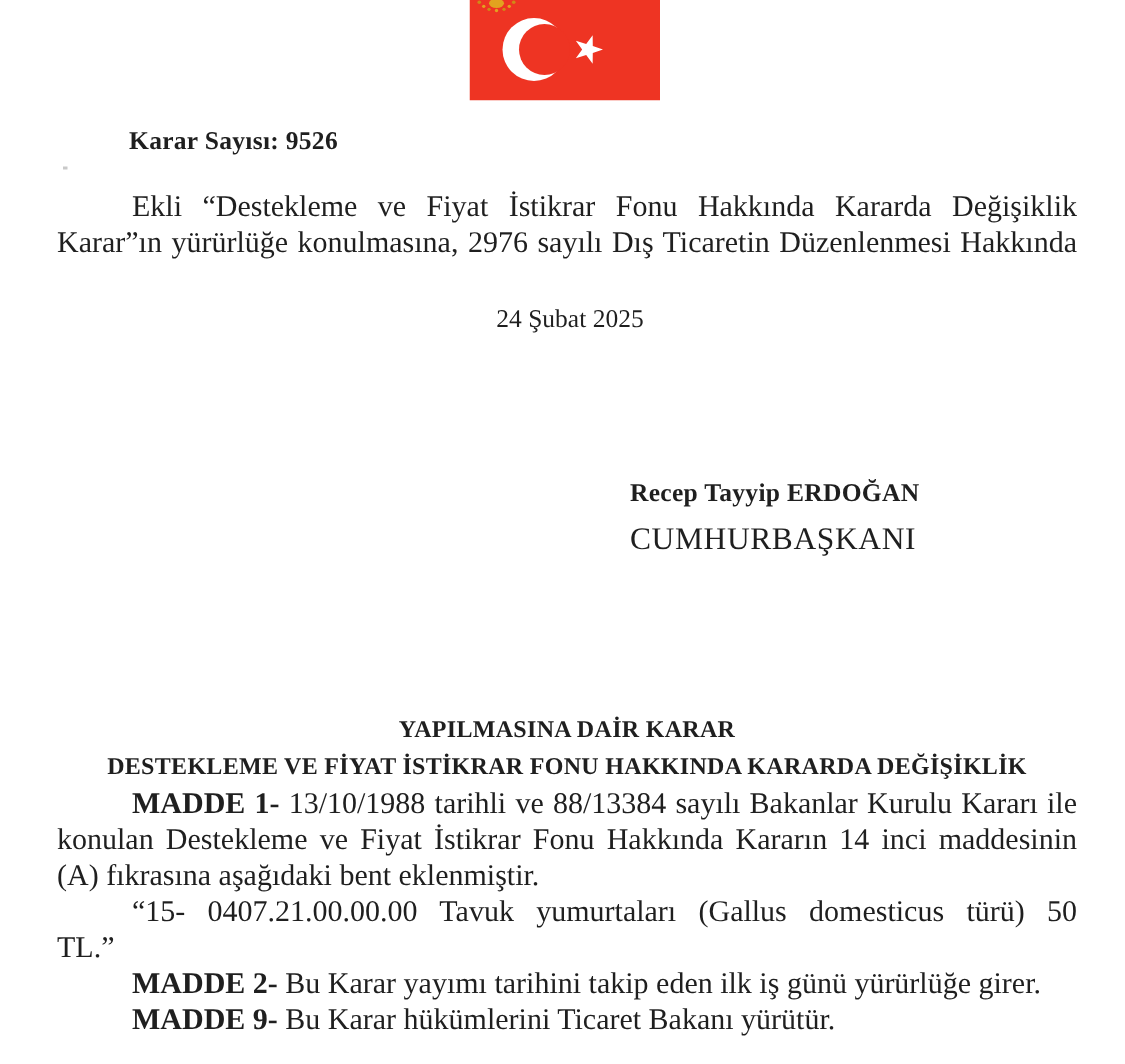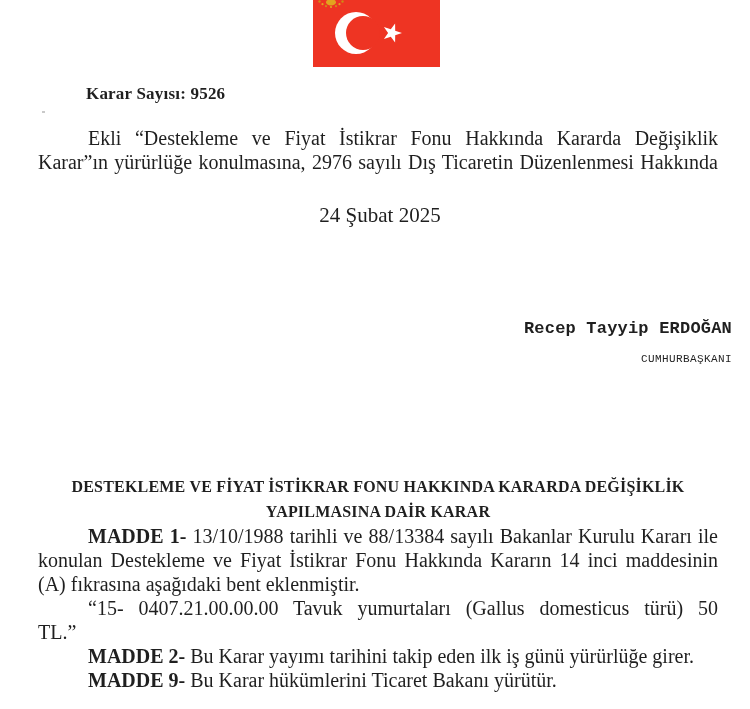--- a/index.html
+++ b/index.html
@@ -29,27 +29,27 @@
   .intro{top:126px;}
   .bodytext{top:524px;}
 
   .jline{text-align:justify;text-align-last:justify;white-space:normal;overflow:hidden;height:24px;}
   .lline{text-align:left;height:24px;}
   .indent{text-indent:50px;}
   .b{font-weight:bold;}
 
   .date{
     position:absolute;left:0;top:203px;width:750px;
-    text-align:center;font-size:21px;
+    text-align:center;font-size:17px;
     padding-left:10px;box-sizing:border-box;
   }
 
-  .sig{position:absolute;left:420px;top:318px;width:312px;text-align:right;font-family:Liberation Mono, monospace;}
+  .sig{position:absolute;left:420px;top:318px;width:312px;text-align:left;}
   .sig-name{font-weight:bold;font-size:17px;line-height:22px;letter-spacing:.2px;}
-  .sig-title{font-size:11px;line-height:22px;margin-top:8px;letter-spacing:.4px;}
+  .sig-title{font-size:21px;line-height:22px;margin-top:8px;letter-spacing:.4px;}
 
   .heading{
     position:absolute;left:38px;top:474px;width:680px;
     text-align:center;font-weight:bold;font-size:16px;line-height:25px;
     letter-spacing:.2px;
   }
 </style>
 </head>
 <body>
 
@@ -84,22 +84,22 @@
   </div>
 
   <div class="date">24 Şubat 2025</div>
 
   <div class="sig">
     <div class="sig-name">Recep Tayyip ERDOĞAN</div>
     <div class="sig-title">CUMHURBAŞKANI</div>
   </div>
 
   <div class="heading">
+    <div>YAPILMASINA DAİR KARAR</div>
     <div>DESTEKLEME VE FİYAT İSTİKRAR FONU HAKKINDA KARARDA DEĞİŞİKLİK</div>
-    <div>YAPILMASINA DAİR KARAR</div>
   </div>
 
   <div class="textblock bodytext">
     <div class="jline indent">
       <span class="b">MADDE 1-</span><span> 13/10/1988 tarihli ve 88/13384 sayılı Bakanlar Kurulu Kararı ile yürürlüğe</span>
     </div>
     <div class="jline">konulan Destekleme ve Fiyat İstikrar Fonu Hakkında Kararın 14 inci maddesinin</div>
     <div class="lline">(A) fıkrasına aşağıdaki bent eklenmiştir.</div>
     <div class="jline indent">“15- 0407.21.00.00.00 Tavuk yumurtaları (Gallus domesticus türü) 50 Cent/Kg karşılığı</div>
     <div class="lline">TL.”</div>

